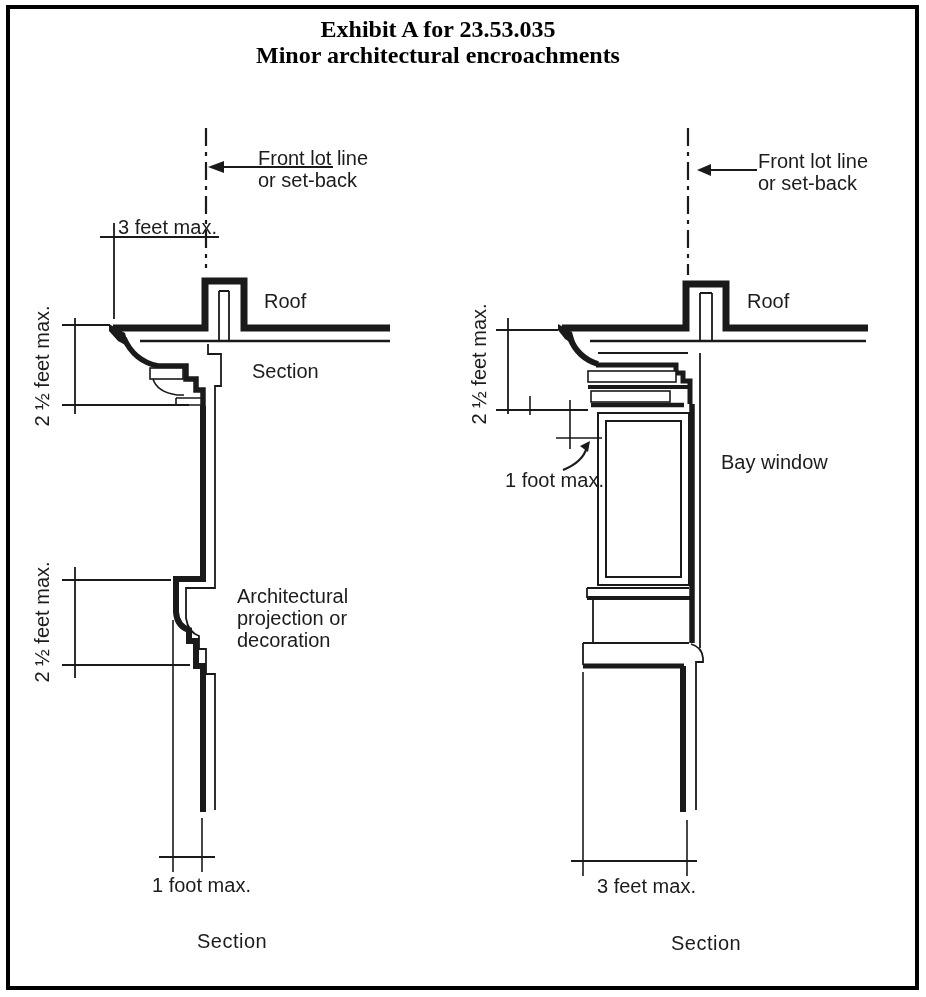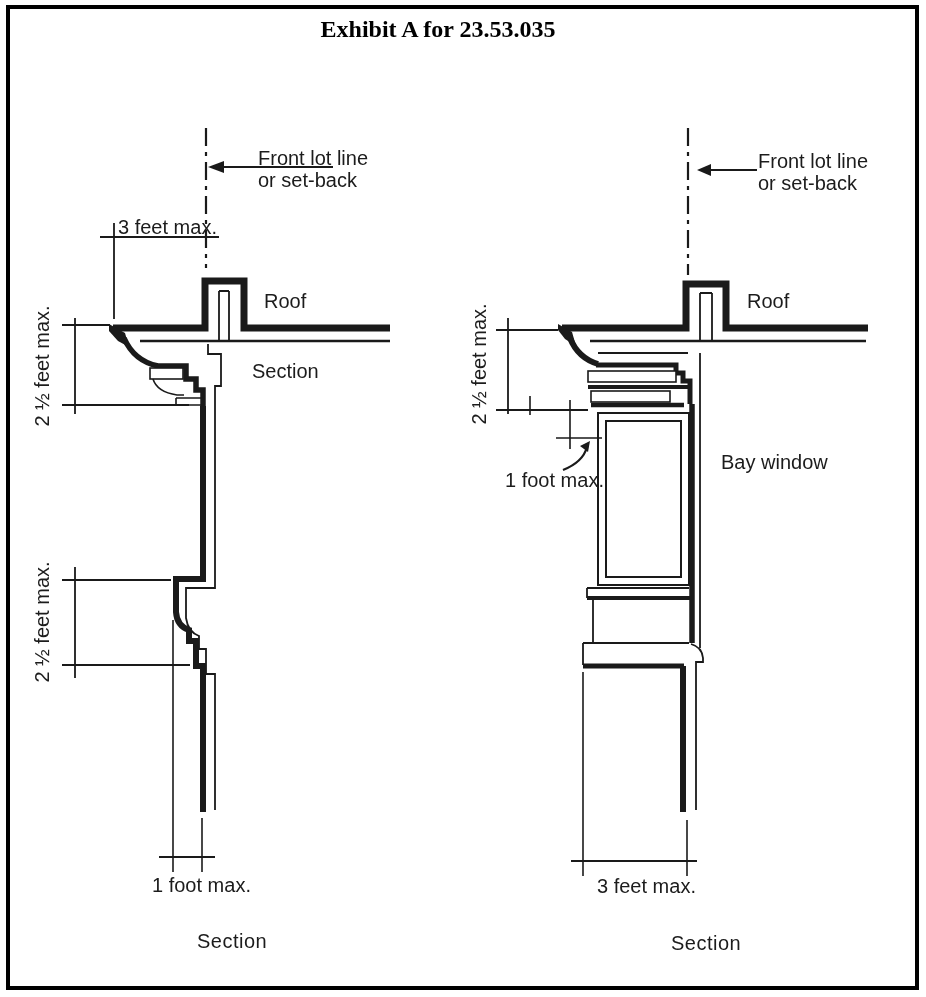--- a/index.html
+++ b/index.html
@@ -110,31 +110,37 @@
 
         <line x1="583" y1="672" x2="583" y2="876" stroke-width="1.6"></line>
         <line x1="687" y1="820" x2="687" y2="876" stroke-width="1.6"></line>
         <line x1="571" y1="861" x2="697" y2="861" stroke-width="1.8"></line>
       </g>
     </g>
   </svg>
 
   <div class="title">
     <div>Exhibit A for 23.53.035</div>
+    <div>Minor architectural encroachments</div>
   </div>
 
   <div class="lbl" style="left:258px;top:147px">
     <div>Front lot line</div>
     <div>or set-back</div>
   </div>
   <div class="lbl" style="left:118px;top:216px">3 feet max.</div>
   <div class="lbl" style="left:264px;top:290px">Roof</div>
   <div class="lbl" style="left:252px;top:360px">Section</div>
   <div class="lbl rot" style="left:-23px;top:355px">2 ½ feet max.</div>
   <div class="lbl rot" style="left:-23px;top:611px">2 ½ feet max.</div>
+  <div class="lbl" style="left:237px;top:585px">
+    <div>Architectural</div>
+    <div>projection or</div>
+    <div>decoration</div>
+  </div>
   <div class="lbl" style="left:152px;top:874px">1 foot max.</div>
   <div class="lbl cap" style="left:197px;top:930px">Section</div>
 
   <div class="lbl" style="left:758px;top:150px">
     <div>Front lot line</div>
     <div>or set-back</div>
   </div>
   <div class="lbl" style="left:747px;top:290px">Roof</div>
   <div class="lbl rot" style="left:414px;top:353px">2 ½ feet max.</div>
   <div class="lbl" style="left:721px;top:451px">Bay window</div>

